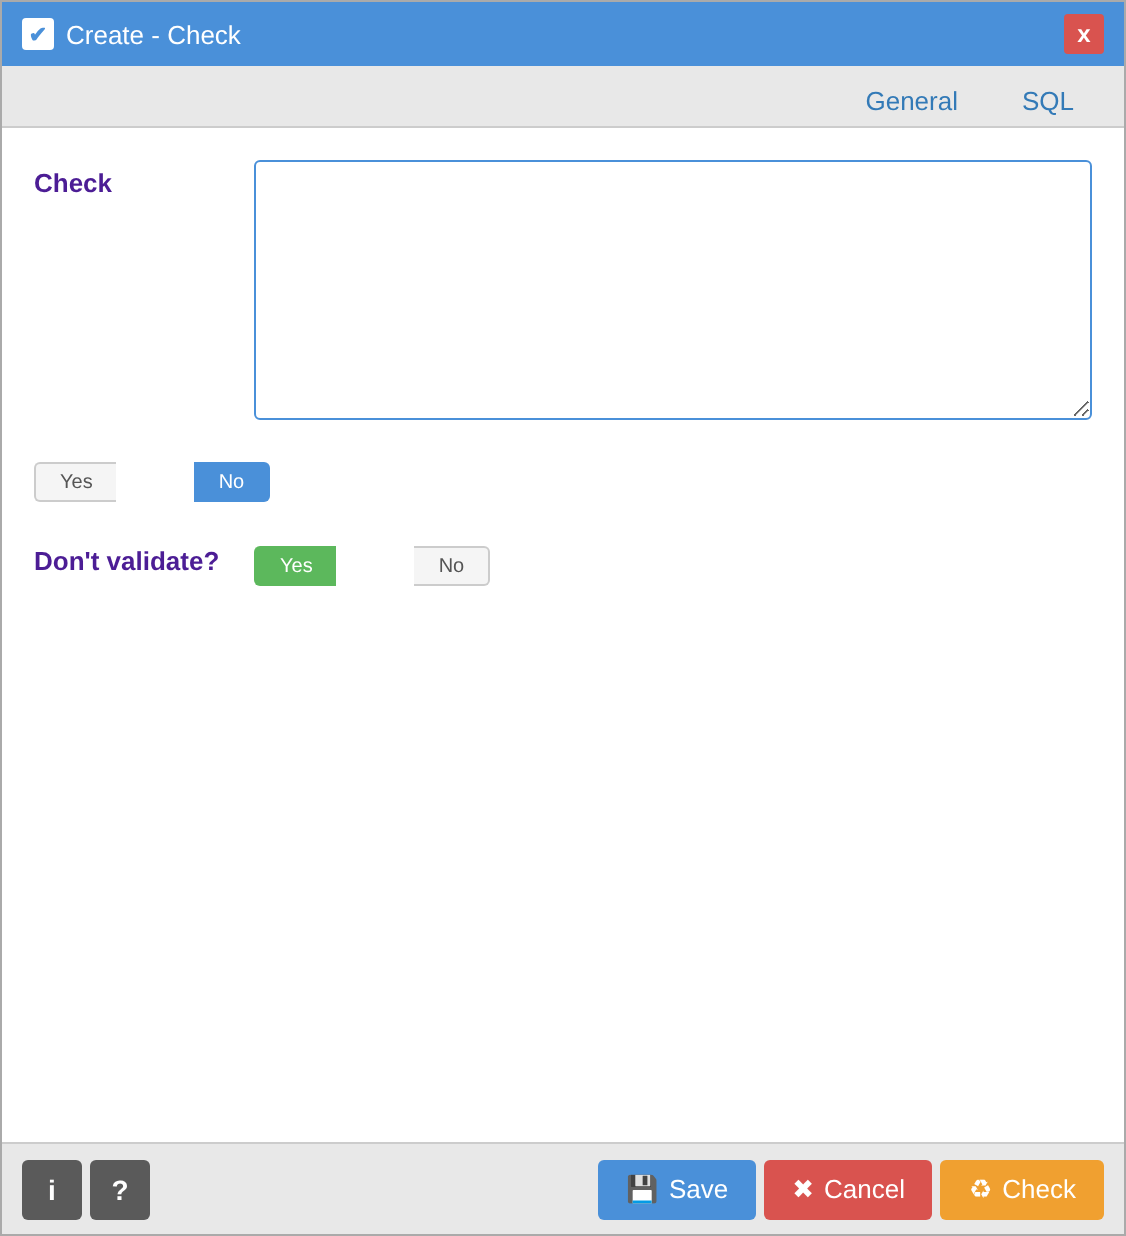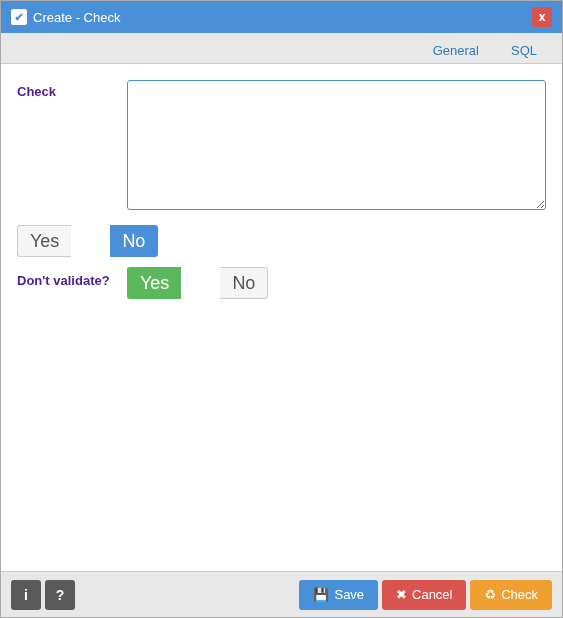--- a/index.html
+++ b/index.html
@@ -135,22 +135,22 @@
     .toggle-group {
       display: flex;
       align-items: center;
       height: 28px;
     }
 
     .toggle-btn {
       padding: 4px 12px;
       border: 1px solid #ccc;
       cursor: pointer;
-      font-size: 18px;
-      height: 32px;
+      font-size: 10px;
+      height: 20px;
       display: flex;
       align-items: center;
     }
 
     .toggle-btn:first-child {
       border-radius: 3px 0 0 3px;
       border-right: none;
     }
 
     .toggle-btn:last-child {

